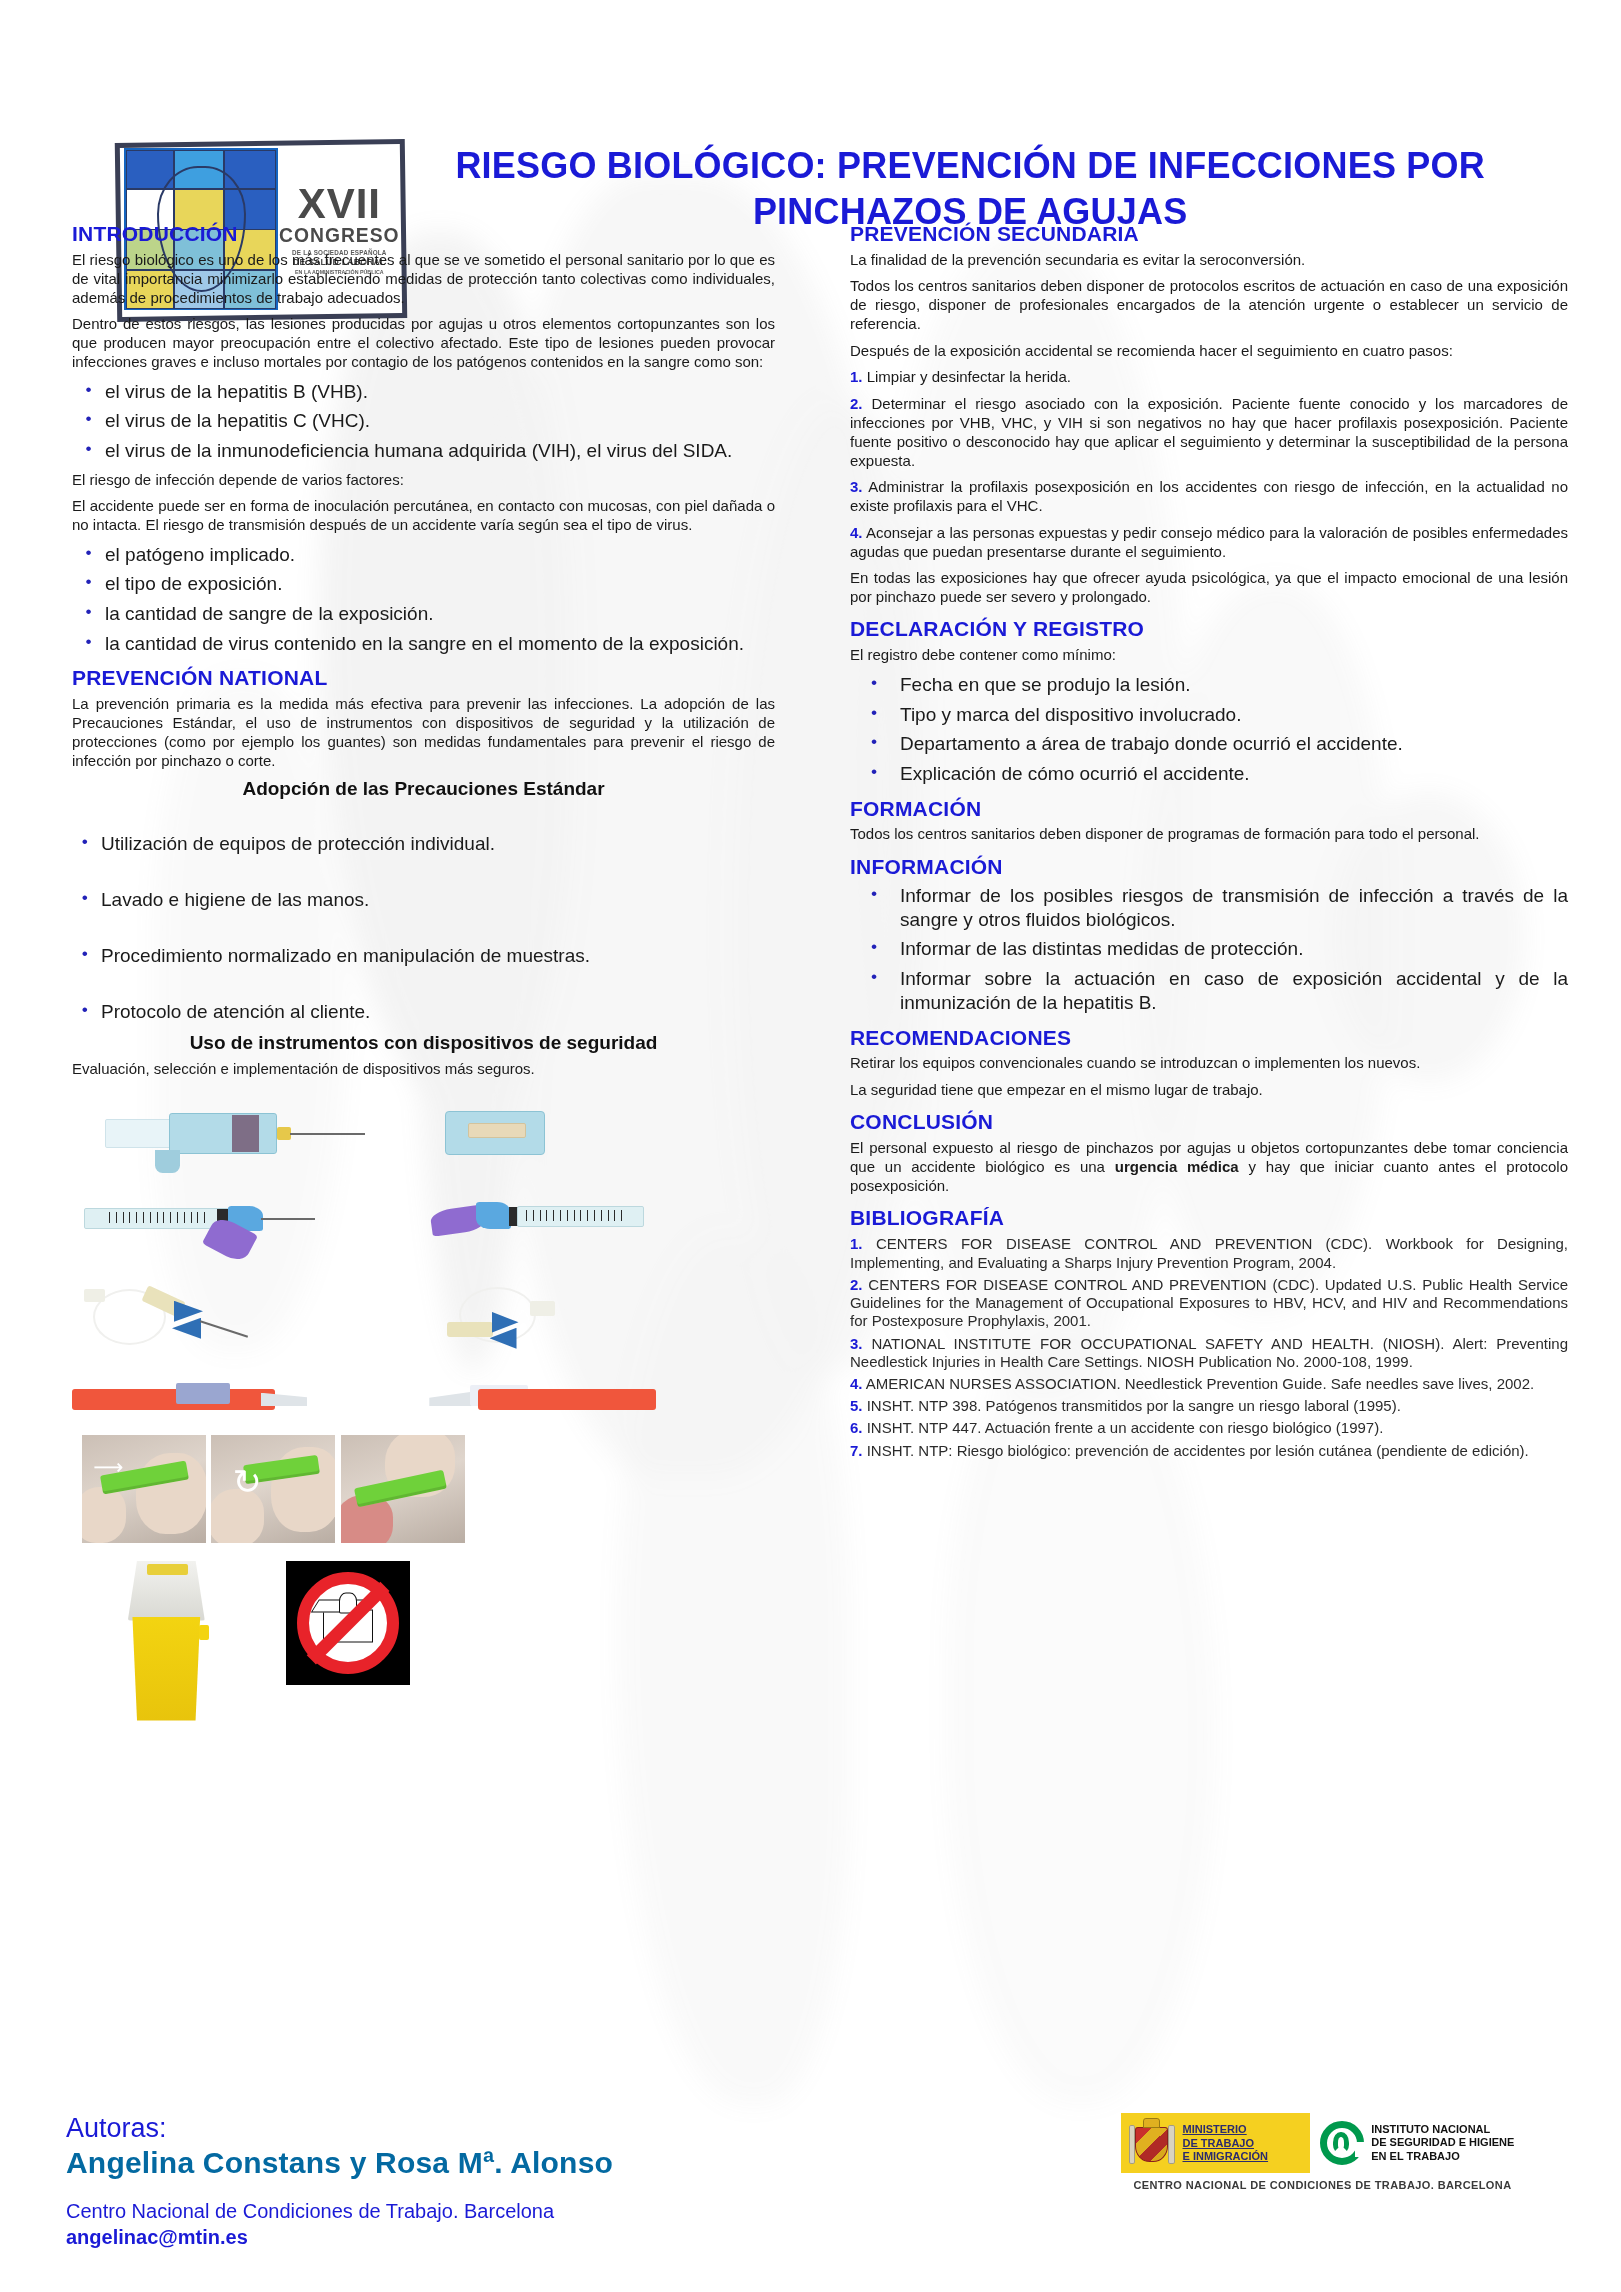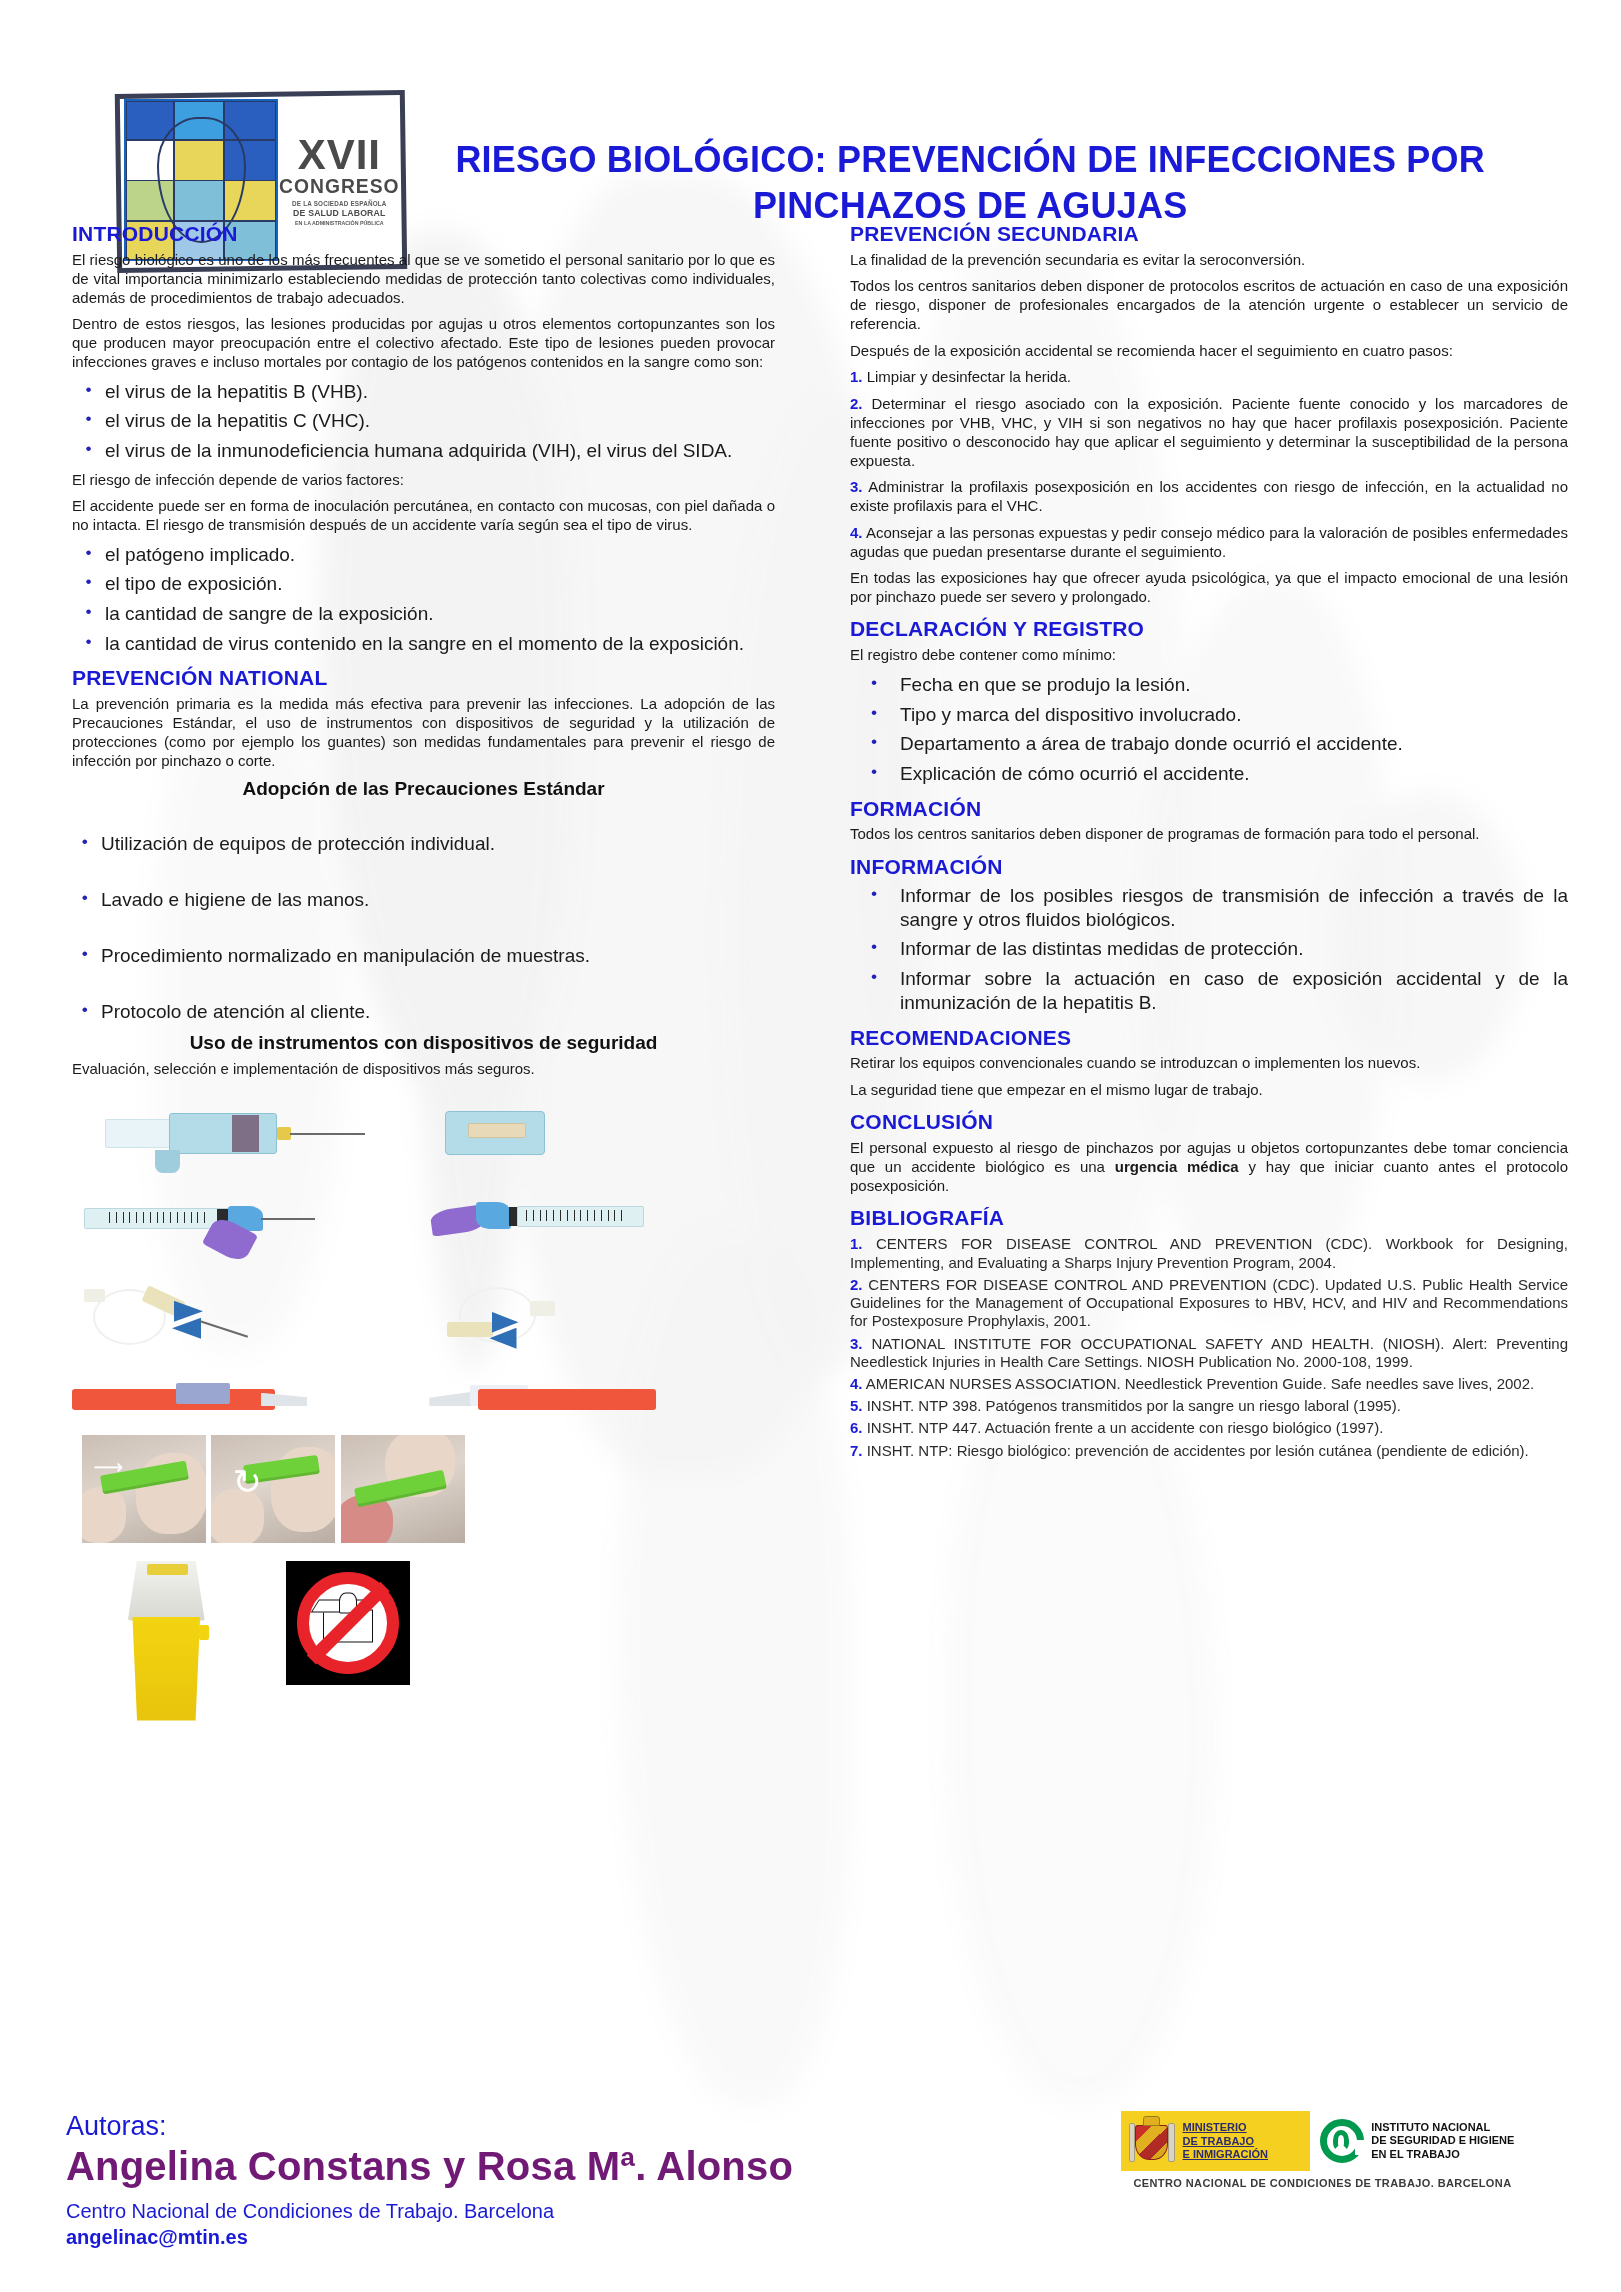--- a/index.html
+++ b/index.html
@@ -28,21 +28,21 @@
     position: absolute;
     background: #8f8f8f;
     filter: blur(13.5px);
   }
 
   
   #header {
     position: relative;
     z-index: 3;
     display: flex;
-    align-items: center;
+    align-items: flex-start;
     padding: 126px 58px 0 116px;
     height: 222px;
   }
   #congress-logo {
     width: 290px; height: 179px;
     position: relative;
     flex: 0 0 auto;
     margin-top: 14.5px;
   }
   #congress-logo .lg-frame {
@@ -263,21 +263,21 @@
     left: 0; bottom: 0;
     width: 1621px;
     z-index: 3;
     display: flex;
     align-items: flex-start;
     justify-content: space-between;
     padding: 0 58px 43px 66px;
   }
   #authors { color:#1a1ad6; }
   .au-label { font-size: 27px; color:#1a1ad6; margin-bottom: 1.9px; }
-  .au-names { font-size: 40px; font-weight: bold; color:#701a75; margin-bottom: 11px; letter-spacing:0.2px;}
+  .au-names { font-size: 30px; font-weight: bold; color:#0369a1; margin-bottom: 20px; letter-spacing:0.2px;}
   .au-center { font-size: 20px; color:#1a1ad6; margin-bottom: 2.9px;}
   .au-mail { font-size: 20px; color:#1a1ad6; font-weight: bold; }
 
   #footer-logos { display:flex; flex-direction:column; align-items:center; margin-right: 39px; }
   .logo-row { display:flex; align-items:stretch; }
   #min-logo {
     background:#f5d020;
     width: 189px; height: 60px;
     display:flex; align-items:center; gap:5.8px; padding: 3.9px 5.8px;
   }

